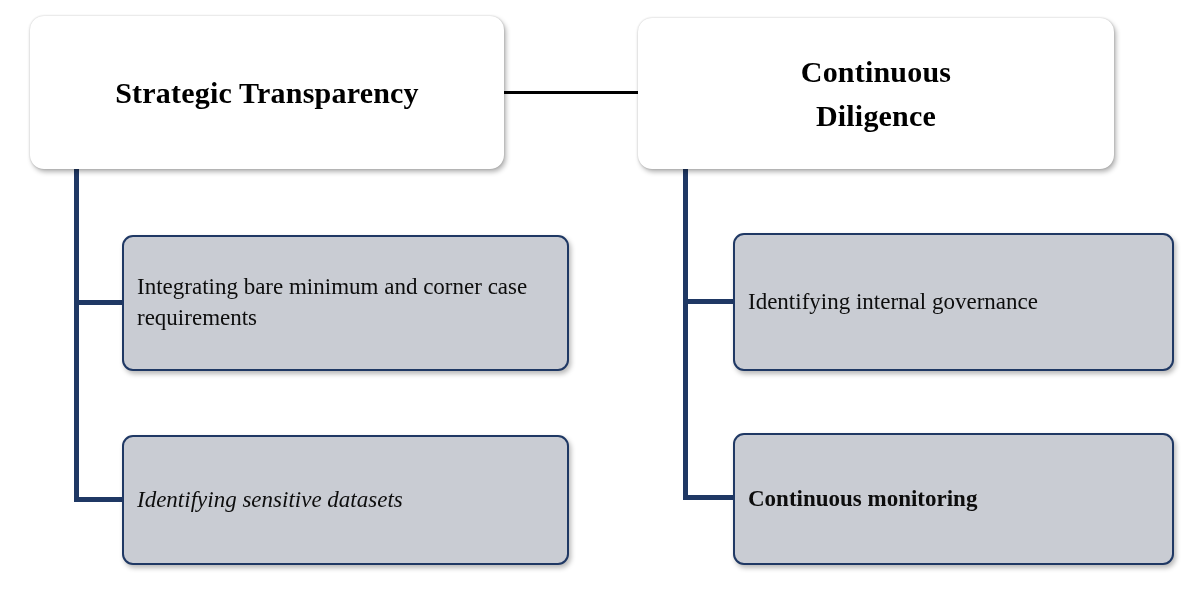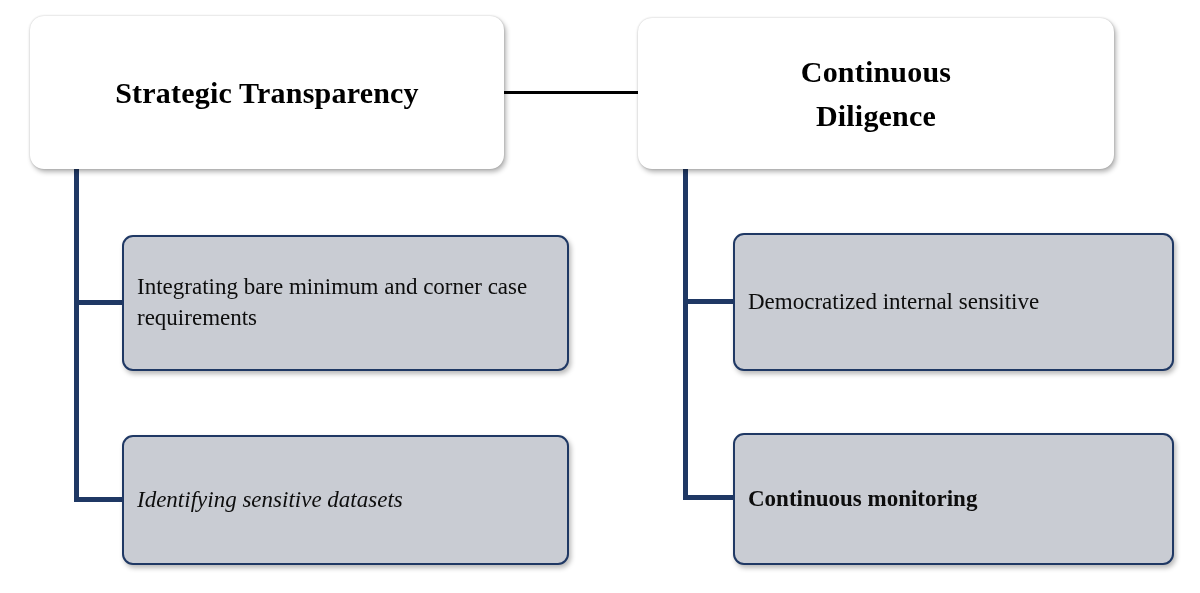--- a/index.html
+++ b/index.html
@@ -183,20 +183,20 @@
 
   <div class="child-node" id="node-bare-minimum">
     <div class="child-label">Integrating bare minimum and corner case requirements</div>
   </div>
 
   <div class="child-node" id="node-sensitive-datasets">
     <div class="child-label">Identifying sensitive datasets</div>
   </div>
 
   <div class="child-node" id="node-internal-governance">
-    <div class="child-label">Democratized internal sensitive</div>
+    <div class="child-label">Identifying internal governance</div>
   </div>
 
   <div class="child-node" id="node-continuous-monitoring">
     <div class="child-label">Continuous monitoring</div>
   </div>
 
 </div>
 
 </body></html>

